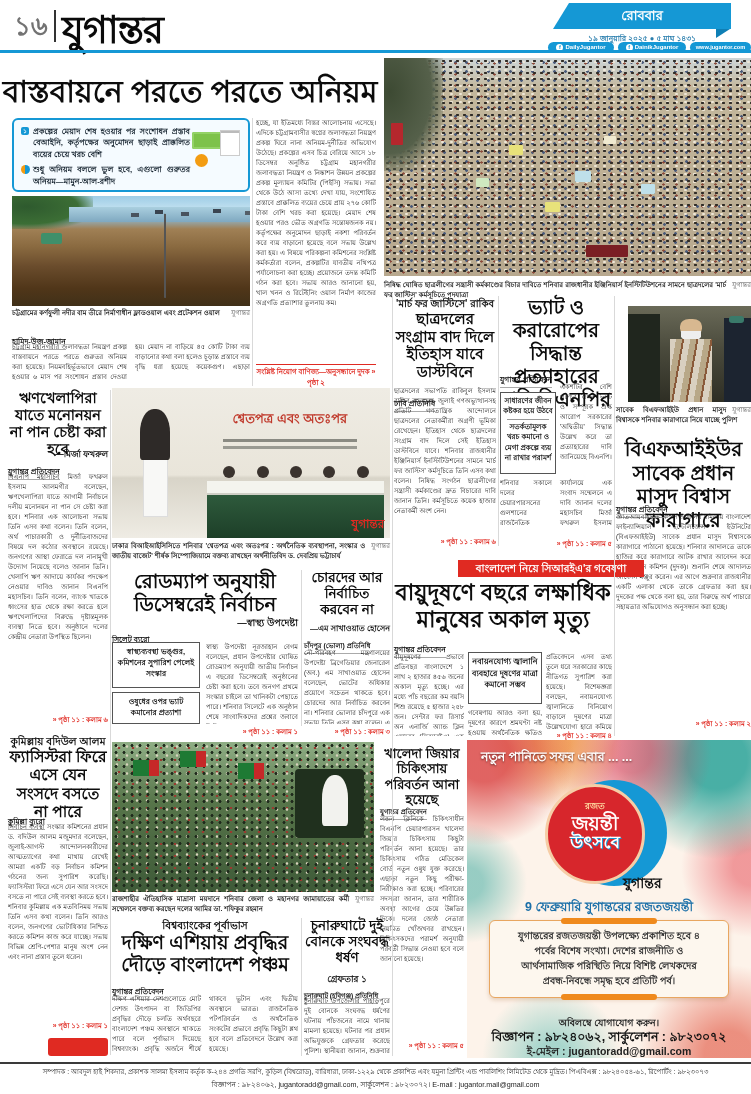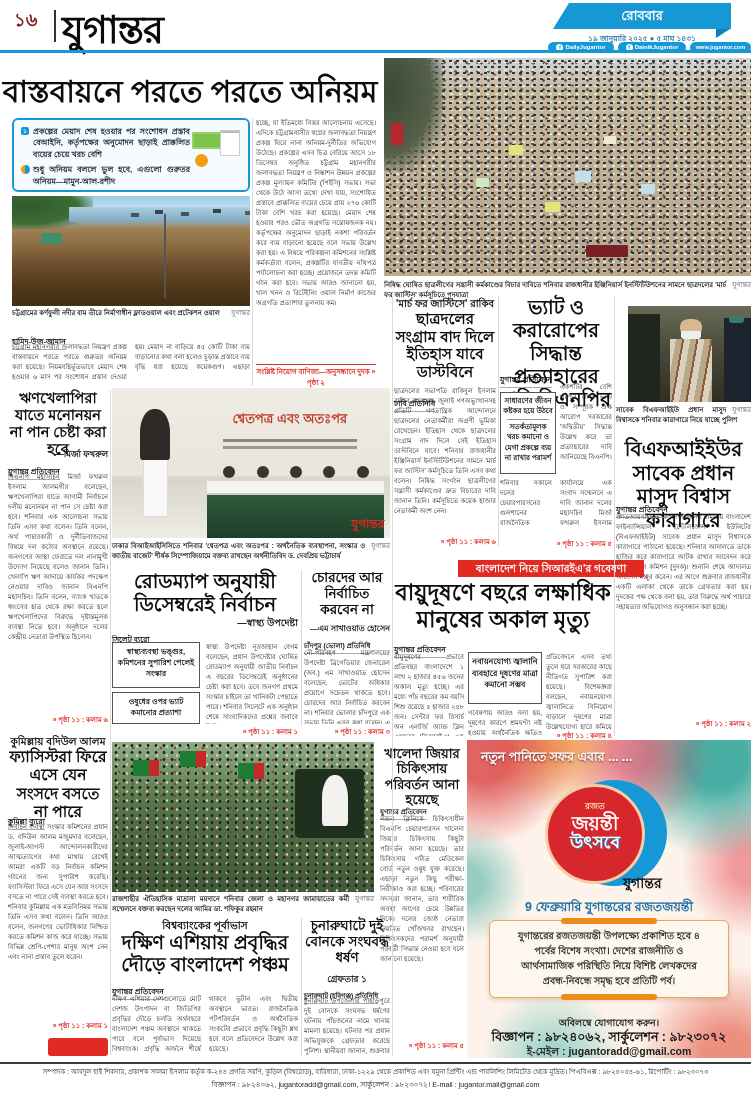--- a/index.html
+++ b/index.html
@@ -97,21 +97,21 @@
   .ad-contact { font-size:9.5px; font-weight:bold; color:#222; text-align:center; line-height:1.45; }
   .ad-phones { font-size:12.5px; font-weight:800; color:#111; text-align:center; }
   .ad-email { font-size:10.5px; font-weight:bold; color:#222; text-align:center; }
   .foot { font-size:6.8px; color:#222; text-align:center; line-height:1.5; }
 </style>
 </head>
 <body>
 
 <div class="page">
 
-  <div class="abs" style="left:14px;top:6px;font-size:18px;font-weight:800;color:#7f1d1d;">১৬</div>
+  <div class="abs" style="left:14px;top:6px;font-size:26px;font-weight:800;color:#737373;">১৬</div>
   <div class="abs" style="left:54px;top:10px;width:2px;height:32px;background:#333;"></div>
   <div class="abs" style="left:62px;top:0px;font-size:38px;font-weight:900;color:#0a0a0a;letter-spacing:-1px;">যুগান্তর</div>
   <div class="abs ribbon" style="left:553px;top:3px;width:178px;height:26px;">রোববার</div>
   <div class="abs" style="left:716px;top:29px;width:0;height:0;border-left:14px solid #0f7fb5;border-bottom:9px solid transparent;"></div>
   <div class="abs c" style="left:553px;top:33px;width:178px;font-size:7.5px;color:#2b7fae;font-weight:bold;">১৯ জানুয়ারি ২০২৫ ● ৫ মাঘ ১৪৩১</div>
   <div class="abs pill" style="left:548px;top:42px;width:66px;"><span class="fb">f</span><span>DailyJugantor</span></div>
   <div class="abs pill" style="left:618px;top:42px;width:68px;"><span class="fb">f</span><span>DainikJugantor</span></div>
   <div class="abs pill" style="left:690px;top:42px;width:61px;font-size:5.6px;"><span>www.jugantor.com</span></div>
   <div class="abs" style="left:0;top:50px;width:751px;height:3px;background:#1598d5;"></div>
 

